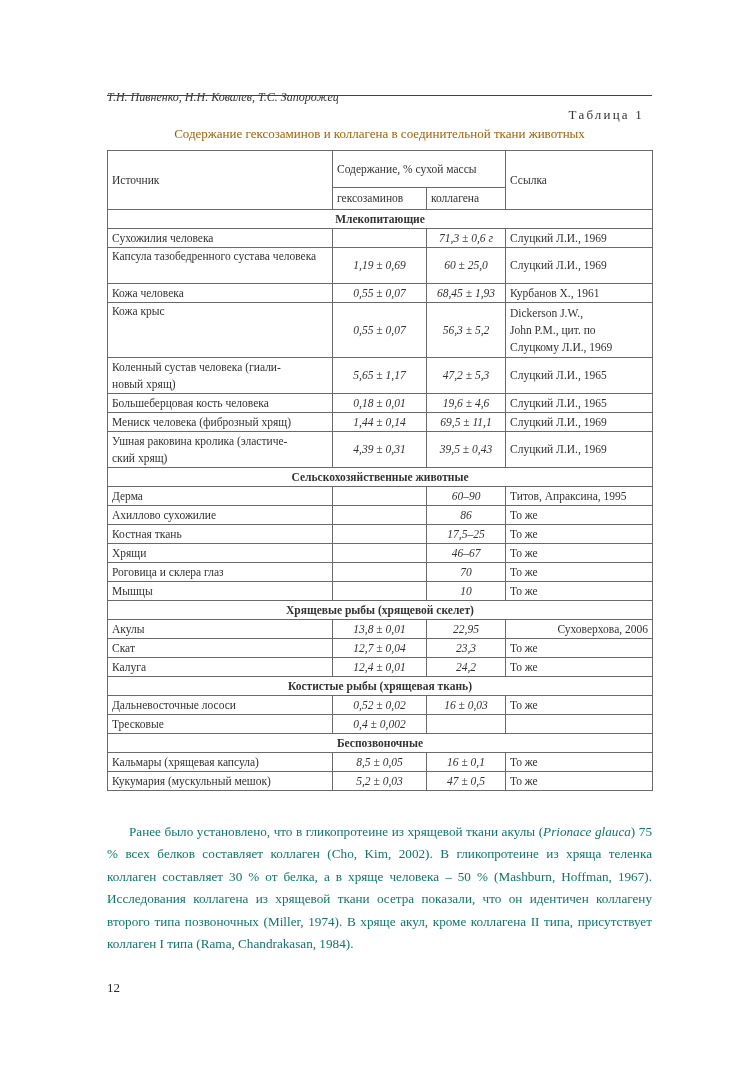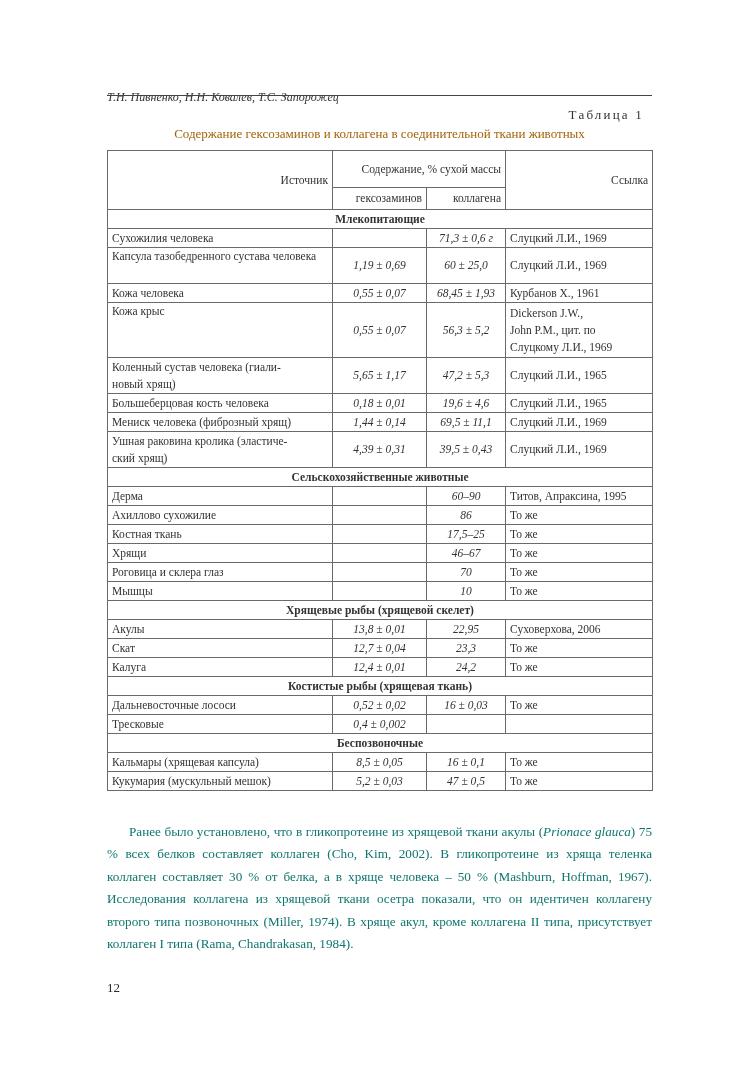--- a/index.html
+++ b/index.html
@@ -7,21 +7,21 @@
          font-family: "Liberation Serif", "DejaVu Serif", serif; color: #2a2a2a; }
   .running-head { position: absolute; left: 107px; top: 70px; font-style: italic; font-size: 12px; color: #333; margin-top: 20px; }
   .head-rule { position: absolute; left: 107px; top: 95px; width: 545px; height: 0; border-top: 1.5px solid #444; }
   .table-label { position: absolute; right: 112px; top: 107px; font-size: 13px; letter-spacing: 2.2px; color: #333; }
   .table-caption { position: absolute; left: 107px; width: 545px; top: 126px; text-align: center; font-size: 13px; color: #a16207; }
 
   table.data { position: absolute; left: 107px; top: 150px; width: 545px; border-collapse: collapse;
                font-size: 11.5px; color: #333; table-layout: fixed; }
   table.data td, table.data th { border: 1px solid #6a6a6a; padding: 0 4px; font-weight: normal; vertical-align: middle; line-height: 17px; }
   col.c1 { width: 225px; } col.c2 { width: 94px; } col.c3 { width: 79px; } col.c4 { width: 147px; }
-  th.hd { text-align: right; }
+  th.hd { text-align: left; }
   tr.hrow1 th { height: 36px; }
   tr.hrow2 th { height: 21px; }
   tr.section td { text-align: center; font-weight: bold; height: 18px; }
   td.num { text-align: center; white-space: nowrap; font-style: italic; }
   td.ref { vertical-align: top; white-space: nowrap; }
   td.src { }
   tr.r1 td { height: 18px; }
   tr.r2 td { height: 35px; }
   tr.r3 td { height: 54px; }
 
@@ -158,21 +158,21 @@
         <td class="num">10</td>
         <td class="ref" style="vertical-align: middle;">То же</td>
       </tr>
       <tr class="section">
         <td colspan="4">Хрящевые рыбы (хрящевой скелет)</td>
       </tr>
       <tr class="r1">
         <td class="src">Акулы</td>
         <td class="num">13,8 ± 0,01</td>
         <td class="num">22,95</td>
-        <td class="ref" style="vertical-align: middle;">Суховерхова, 2006</td>
+        <td class="ref" style="vertical-align: middle; text-align: right;">Суховерхова, 2006</td>
       </tr>
       <tr class="r1">
         <td class="src">Скат</td>
         <td class="num">12,7 ± 0,04</td>
         <td class="num">23,3</td>
         <td class="ref" style="vertical-align: middle;">То же</td>
       </tr>
       <tr class="r1">
         <td class="src">Калуга</td>
         <td class="num">12,4 ± 0,01</td>

